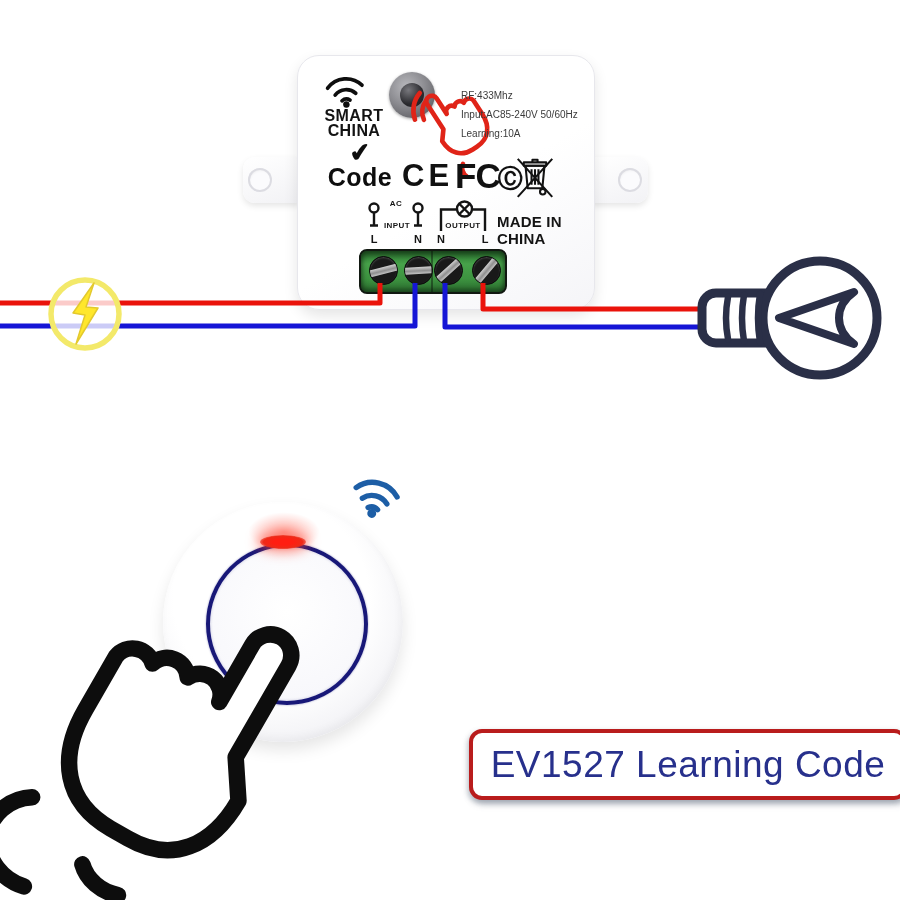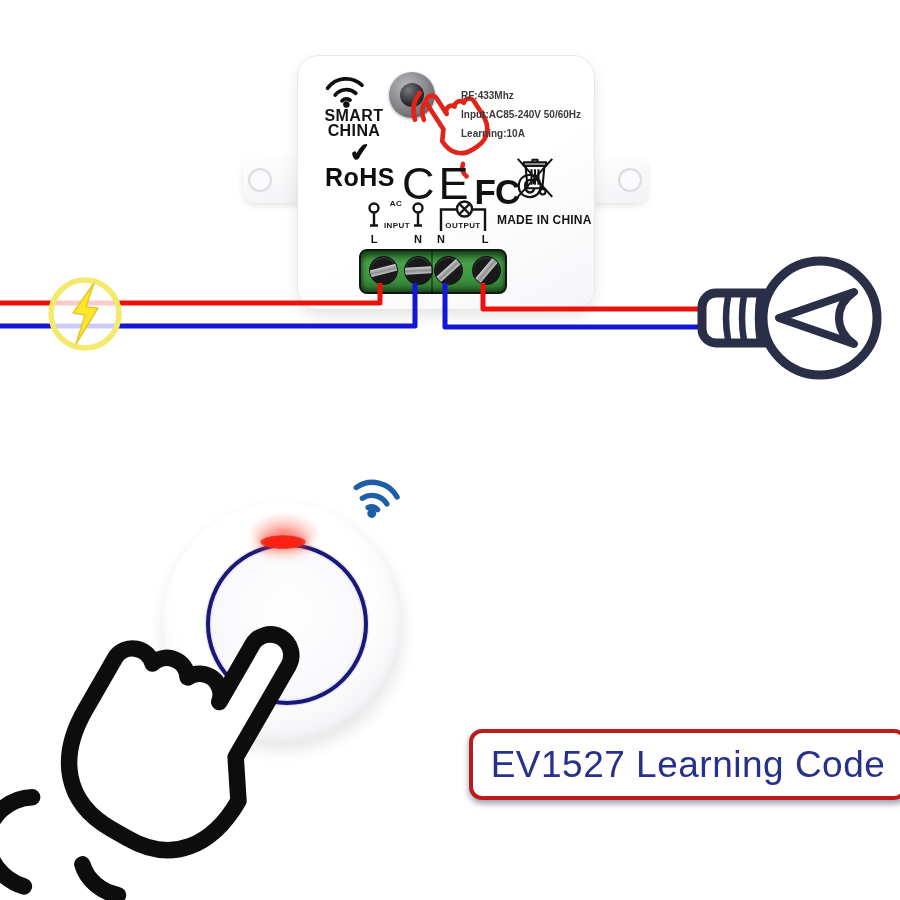--- a/index.html
+++ b/index.html
@@ -20,30 +20,30 @@
        background:linear-gradient(150deg,#ffffff 55%,#f5f5f8);border:1px solid #e7e7ec;
        box-shadow:0 6px 14px rgba(0,0,0,.10);}
   .brand{position:absolute;left:16px;top:52px;width:80px;text-align:center;
        font-weight:800;font-size:16px;line-height:15px;color:#131313;letter-spacing:.4px;}
   .push-btn{position:absolute;left:91px;top:16px;width:46px;height:46px;border-radius:50%;
        background:radial-gradient(circle at 38% 32%,#b9b9bd,#8b8b90 45%,#636368 80%,#56565b);
        box-shadow:0 1px 3px rgba(0,0,0,.35);}
   .push-btn-core{position:absolute;left:11px;top:11px;width:24px;height:24px;border-radius:50%;
        background:radial-gradient(circle at 35% 30%,#77777c,#2a2a2e 60%,#1c1c20);}
   .specs{position:absolute;left:163px;top:34px;width:130px;color:#3b3b3b;font-size:10px;
-       font-weight:700;}
+       font-weight:400;}
   .specs span{display:block;margin-bottom:8px;}
   .rohs-row{position:absolute;left:22px;top:84px;width:80px;text-align:center;color:#0d0d0d;}
   .rohs-check{display:block;font-size:25px;font-weight:bold;line-height:24px;transform:rotate(-6deg);}
   .rohs-text{display:block;font-size:25px;font-weight:800;letter-spacing:.5px;line-height:26px;}
   .certs{position:absolute;left:104px;top:100px;display:flex;align-items:center;color:#111;}
-  .cert-ce{font-size:45px;font-weight:400;letter-spacing:4px;}
-  .cert-fcc{font-size:35px;font-weight:800;letter-spacing:-1px;margin-left:2px;margin-top:16px;}
+  .cert-ce{font-size:31px;font-weight:700;letter-spacing:4px;}
+  .cert-fcc{font-size:35px;font-weight:800;letter-spacing:-1px;margin-left:2px;}
   .cert-fcc-c{font-size:25px;font-weight:700;margin-left:-2px;margin-top:4px;}
-  .made-in{position:absolute;left:199px;top:157px;font-size:12px;font-weight:800;color:#141414;
+  .made-in{position:absolute;left:199px;top:157px;font-size:15px;font-weight:800;color:#141414;
        letter-spacing:.2px;}
 
   
   .tblock{position:absolute;left:61px;top:193px;width:144px;height:41px;border-radius:8px;
        background:linear-gradient(180deg,#2d7a31,#47a24a 32%,#3d9340 68%,#2a6c2e);
        border:2px solid #111811;box-shadow:inset 0 4px 6px rgba(0,0,0,.5),inset 0 -3px 5px rgba(0,0,0,.35);}
   .tblock::after{content:"";position:absolute;left:70px;top:0;width:2px;height:100%;
        background:rgba(10,20,10,.45);}
   .screw{position:absolute;top:5px;width:27px;height:27px;border-radius:50%;background:#191919;
        border:1px solid #0a0a0a;box-shadow:inset 0 1px 2px rgba(255,255,255,.22);overflow:hidden;}
@@ -121,21 +121,21 @@
     </svg>
 
     <div class="specs">
       <span>RF:433Mhz</span>
       <span>Input:AC85-240V 50/60Hz</span>
       <span>Learning:10A</span>
     </div>
 
     <div class="rohs-row">
       <span class="rohs-check">✔</span>
-      <span class="rohs-text">RoHS</span>
+      <span class="rohs-text">Code</span>
     </div>
 
     <div class="certs">
       <span class="cert-ce">CE</span>
       <span class="cert-fcc">FC</span>
       <span class="cert-fcc-c">Ⓒ</span>
     </div>
 
     <svg class="abs" style="left:212px;top:96px;" width="50" height="50" viewBox="0 0 50 58">
       <g stroke="#121212" stroke-width="2.4" fill="none" stroke-linejoin="round">

